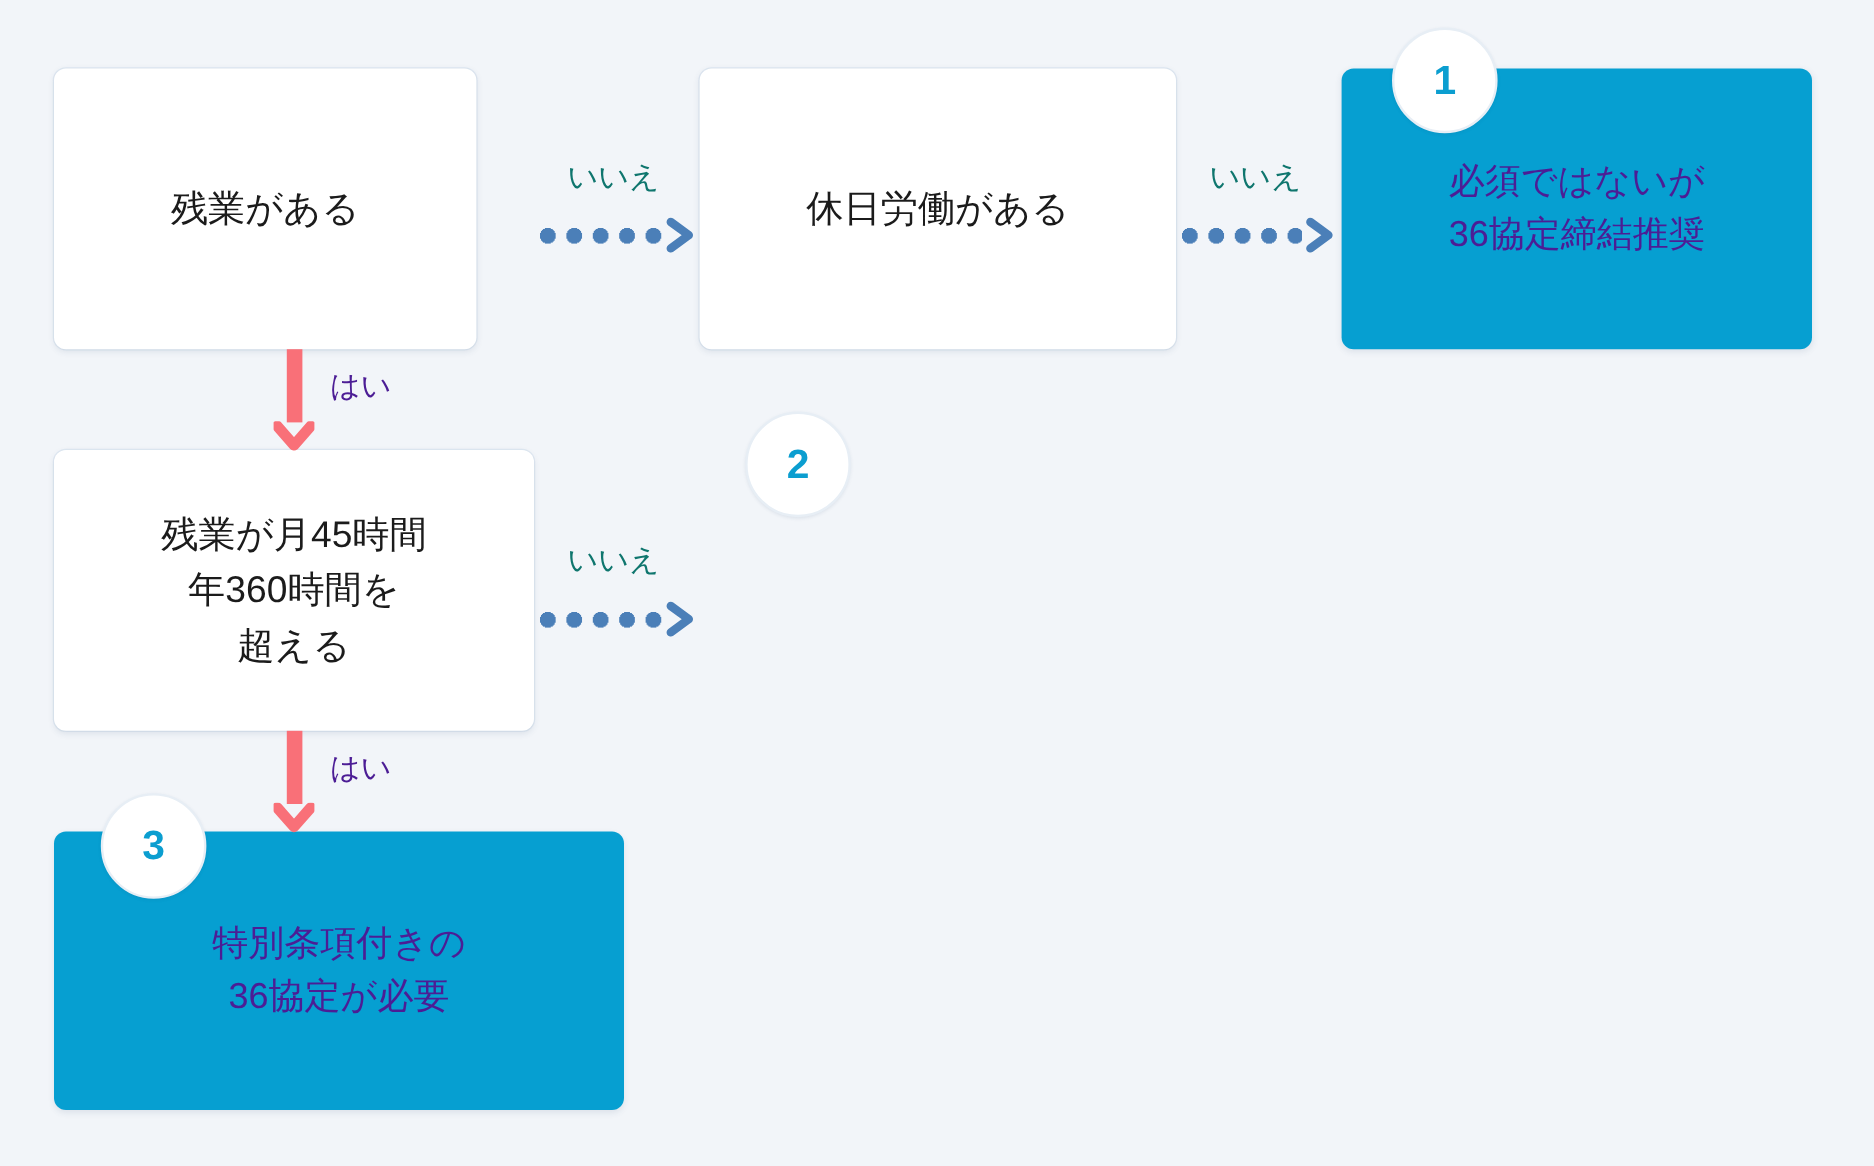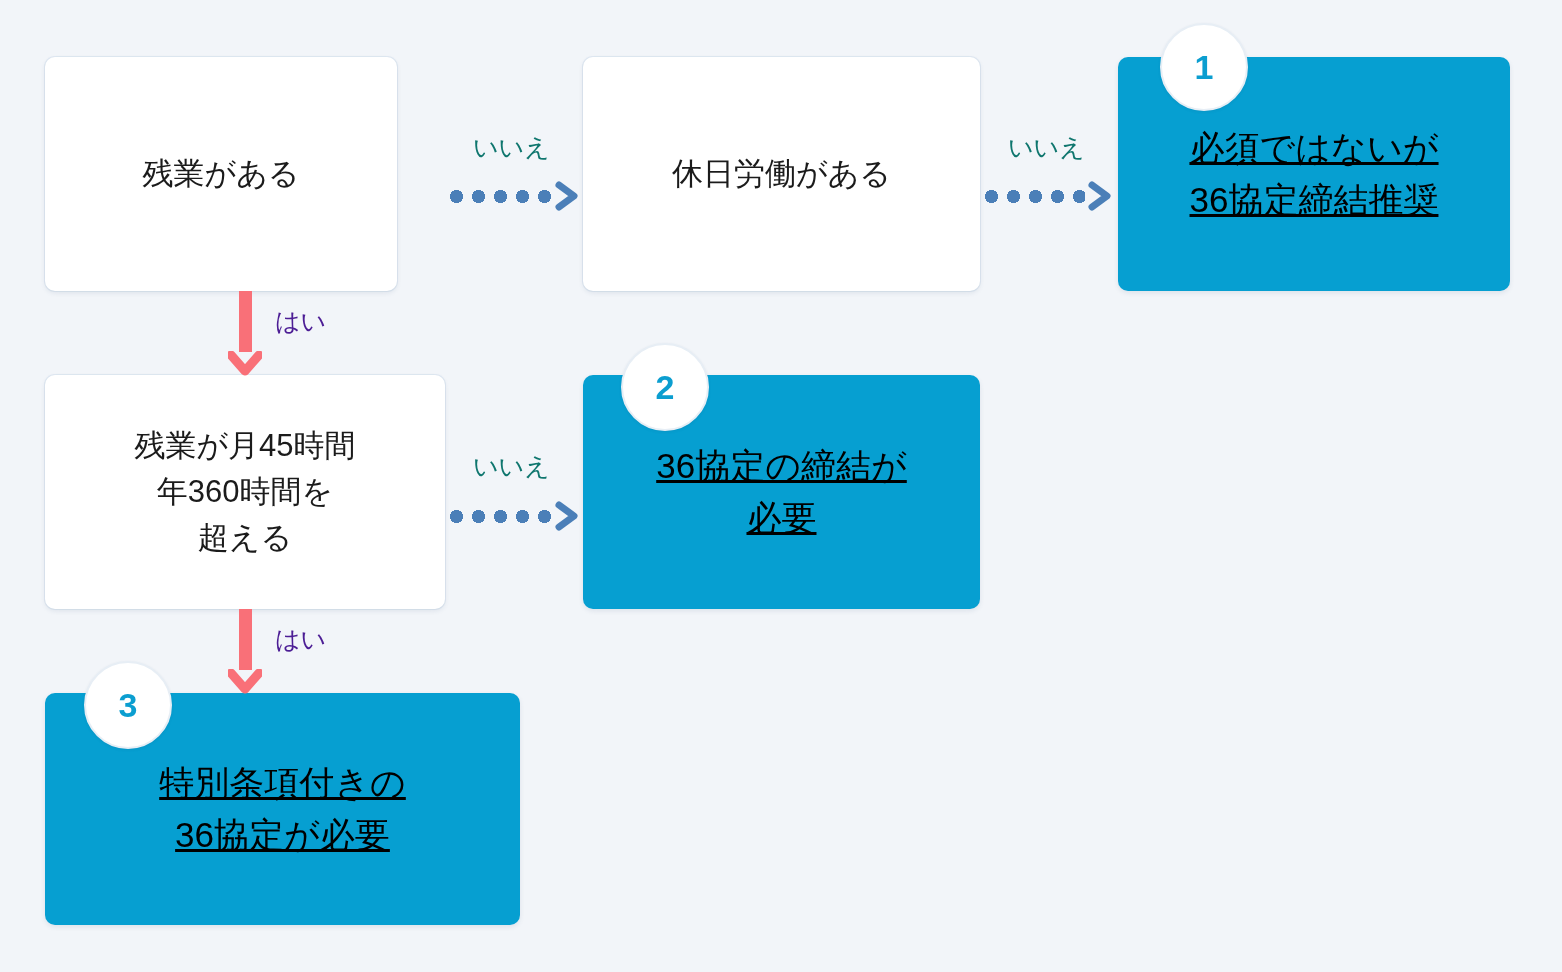--- a/index.html
+++ b/index.html
@@ -35,25 +35,24 @@
 
   .node.white {
     background: #ffffff;
     color: #1b1b1b;
     font-size: 31px;
     font-weight: 500;
     box-shadow: 0 2px 5px rgba(40,70,110,0.10), 0 0 0 1px rgba(210,222,236,0.55);
   }
   .node.blue {
     background: #069fd1;
-    color: #000000;
-    font-size: 35px;
+    color: #4c1d95;
+    font-size: 30px;
     font-weight: 500;
     box-shadow: 0 2px 5px rgba(40,70,110,0.10);
-    text-decoration: underline;
   }
 
   
   #node-overtime          { left: 45px;   top: 57px;  width: 352px; height: 234px; }
   #node-holiday-work      { left: 583px;  top: 57px;  width: 397px; height: 234px; }
   #node-recommend         { left: 1118px; top: 57px;  width: 392px; height: 234px; }
   #node-over-limit        { left: 45px;   top: 375px; width: 400px; height: 234px; }
   #node-agreement-needed  { left: 583px;  top: 375px; width: 397px; height: 234px; }
   #node-special-clause    { left: 45px;   top: 693px; width: 475px; height: 232px; }
 
@@ -163,24 +162,20 @@
   <div class="badge" id="badge-1">
     <span>1</span>
   </div>
 
   <div class="node white" id="node-over-limit">
     <span class="node-text">残業が月45時間
 年360時間を
 超える</span>
   </div>
 
-  <div class="node blue" id="node-agreement-needed">
-    <span class="node-text">36協定の締結が
-必要</span>
-  </div>
   <div class="badge" id="badge-2">
     <span>2</span>
   </div>
 
   <div class="node blue" id="node-special-clause">
     <span class="node-text">特別条項付きの
 36協定が必要</span>
   </div>
   <div class="badge" id="badge-3">
     <span>3</span>

